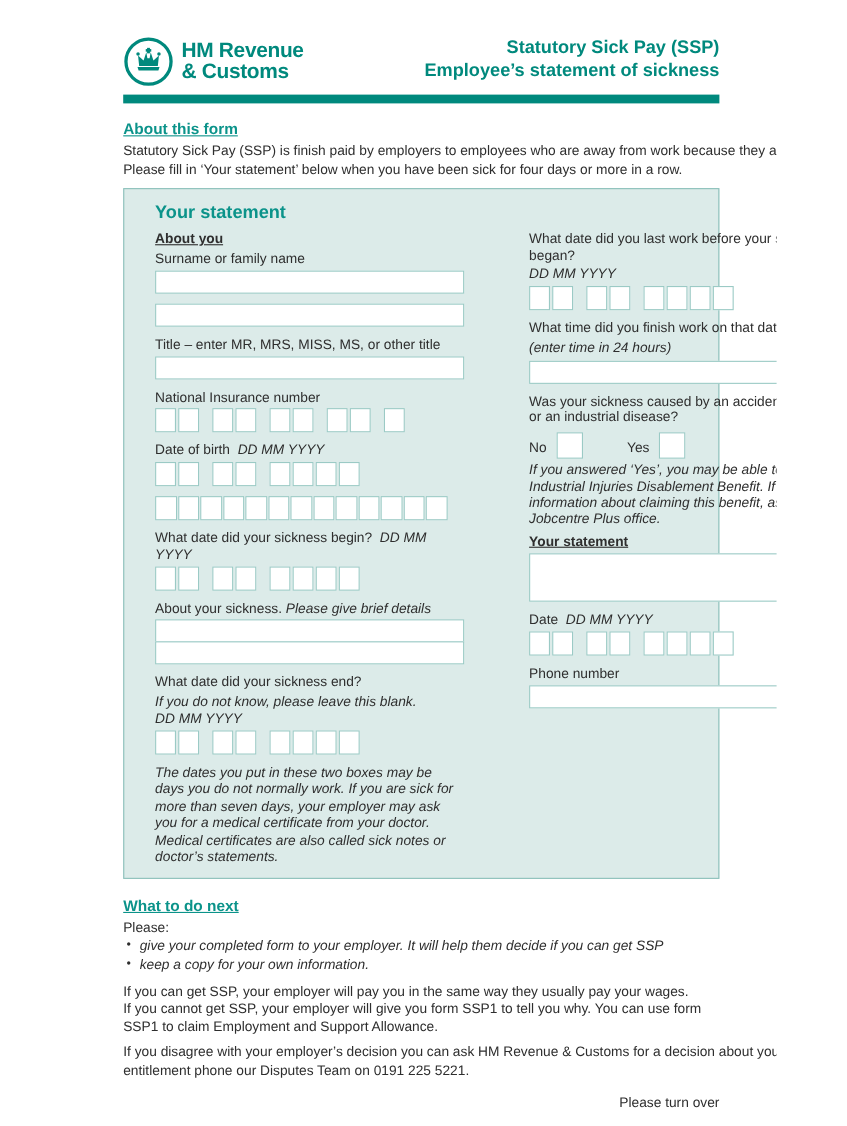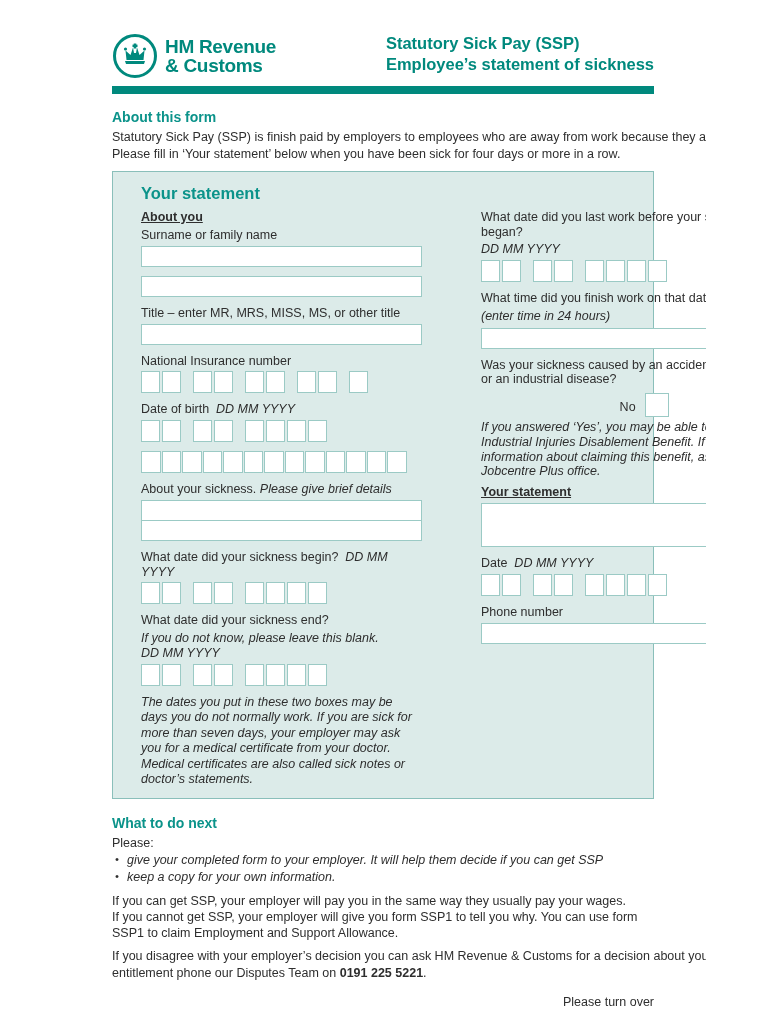--- a/index.html
+++ b/index.html
@@ -16,24 +16,24 @@
   .page{
     width:642px;height:1024px;margin:0 auto;background:#fff;
     padding:33px 52px 14px 48px;overflow:hidden;display:flex;flex-direction:column;
     font-size:12.5px;line-height:1.22;
   }
   
   .hdr{display:flex;justify-content:space-between;align-items:flex-start;}
   .logo{display:flex;align-items:center;gap:7px;}
   .logo svg{display:block;}
   .logo-text{color:var(--teal);font-weight:bold;font-size:19px;line-height:1.02;letter-spacing:-0.3px;}
-  .page-title{color:var(--teal);font-weight:bold;font-size:16.5px;line-height:1.25;}
+  .page-title{text-align:right;color:var(--teal);font-weight:bold;font-size:16.5px;line-height:1.25;}
   .hdr-bar{height:11px;background:var(--teal);margin-top:7px;}
   
-  .section-h{color:var(--teal-bright);font-weight:bold;font-size:14px;margin-bottom:3px;}
+  .section-h{color:var(--teal-bright);font-weight:bold;font-size:14px;margin-bottom:3px;text-decoration:underline;}
   .about{margin-top:15px;}
   .about p{width:640px;line-height:1.3;}
   
   .stmt{
     margin-top:9px;background:var(--box-bg);border:1px solid var(--box-border);
     padding:11px 17px 10px 28px;flex:0 0 auto;
   }
   .stmt-h{color:var(--teal-bright);font-weight:bold;font-size:16.5px;margin-bottom:7px;}
   .cols{display:flex;}
   .col-l{width:281px;margin-right:59px;flex:0 0 auto;}
@@ -50,32 +50,32 @@
   .detail-row{width:100%;height:21px;background:#fff;border:1px solid var(--input-border);}
   .detail-row + .detail-row{margin-top:-1px;}
   .sig-box{width:100%;height:44px;background:#fff;border:1px solid var(--input-border);}
   .box-row{display:flex;margin-top:1px;}
   .box-group{display:flex;gap:2px;margin-right:12px;}
   .box-group:last-child{margin-right:0;}
   .cbox{width:19px;height:22px;background:#fff;border:1px solid var(--input-border);flex:0 0 auto;}
   .clock .box-group{gap:1px;}
   .clock .cbox{width:19.5px;}
   .note{font-style:italic;line-height:1.24;margin-top:2px;}
-  .yn-row{display:flex;align-items:flex-end;gap:9px;margin:6px 0 3px 0;justify-content:flex-end;}
+  .yn-row{display:flex;align-items:flex-end;gap:9px;margin:6px 0 3px 0;}
   .yn-row .yn-lbl{padding-bottom:2px;}
   .checkbox{width:24px;height:24px;background:#fff;border:1px solid var(--input-border);flex:0 0 auto;}
   .yn-gap{width:22px;}
   
   .next{margin-top:16px;}
   .next p{line-height:1.3;}
   .bullets{list-style:none;margin:1px 0 6px 2px;}
   .bullets li{padding-left:13px;position:relative;line-height:1.38;font-style:italic;}
   .bullets li::before{content:"•";position:absolute;left:1px;font-size:11px;}
   .para{margin-bottom:7px;}
-  .bold{font-weight:bold;}
+  .bold{font-weight:normal;}
   .turn{ text-align:right;margin-top:14px;}
 </style>
 </head>
 <body>
 
 <div class="page">
 
   <div class="hdr">
     <div class="logo">
       <span>
@@ -188,43 +188,43 @@
                 <span class="cbox"></span>
                 <span class="cbox"></span>
                 <span class="cbox"></span>
                 <span class="cbox"></span>
                 <span class="cbox"></span>
               </span>
             </div>
         </div>
 
         <div class="field">
+          <div class="lbl"><span>What date did your sickness begin?</span>&nbsp;&nbsp;<span class="fmt">DD MM YYYY</span></div>
+          <div class="box-row">
+              <span class="box-group">
+                <span class="cbox"></span>
+                <span class="cbox"></span>
+              </span>
+              <span class="box-group">
+                <span class="cbox"></span>
+                <span class="cbox"></span>
+              </span>
+              <span class="box-group">
+                <span class="cbox"></span>
+                <span class="cbox"></span>
+                <span class="cbox"></span>
+                <span class="cbox"></span>
+              </span>
+            </div>
+        </div>
+
+        <div class="field">
           <div class="lbl"><span>About your sickness.</span> <span class="fmt">Please give brief details</span></div>
           <div class="detail-row"></div>
           <div class="detail-row"></div>
-        </div>
-
-        <div class="field">
-          <div class="lbl"><span>What date did your sickness begin?</span>&nbsp;&nbsp;<span class="fmt">DD MM YYYY</span></div>
-          <div class="box-row">
-              <span class="box-group">
-                <span class="cbox"></span>
-                <span class="cbox"></span>
-              </span>
-              <span class="box-group">
-                <span class="cbox"></span>
-                <span class="cbox"></span>
-              </span>
-              <span class="box-group">
-                <span class="cbox"></span>
-                <span class="cbox"></span>
-                <span class="cbox"></span>
-                <span class="cbox"></span>
-              </span>
-            </div>
         </div>
 
         <div class="field">
           <div class="lbl">What date did your sickness end?</div>
           <div class="hint">If you do not know, please leave this blank.</div>
           <div class="hint" style="margin-bottom:3px;">DD MM YYYY</div>
           <div class="box-row">
               <span class="box-group">
                 <span class="cbox"></span>
                 <span class="cbox"></span>

